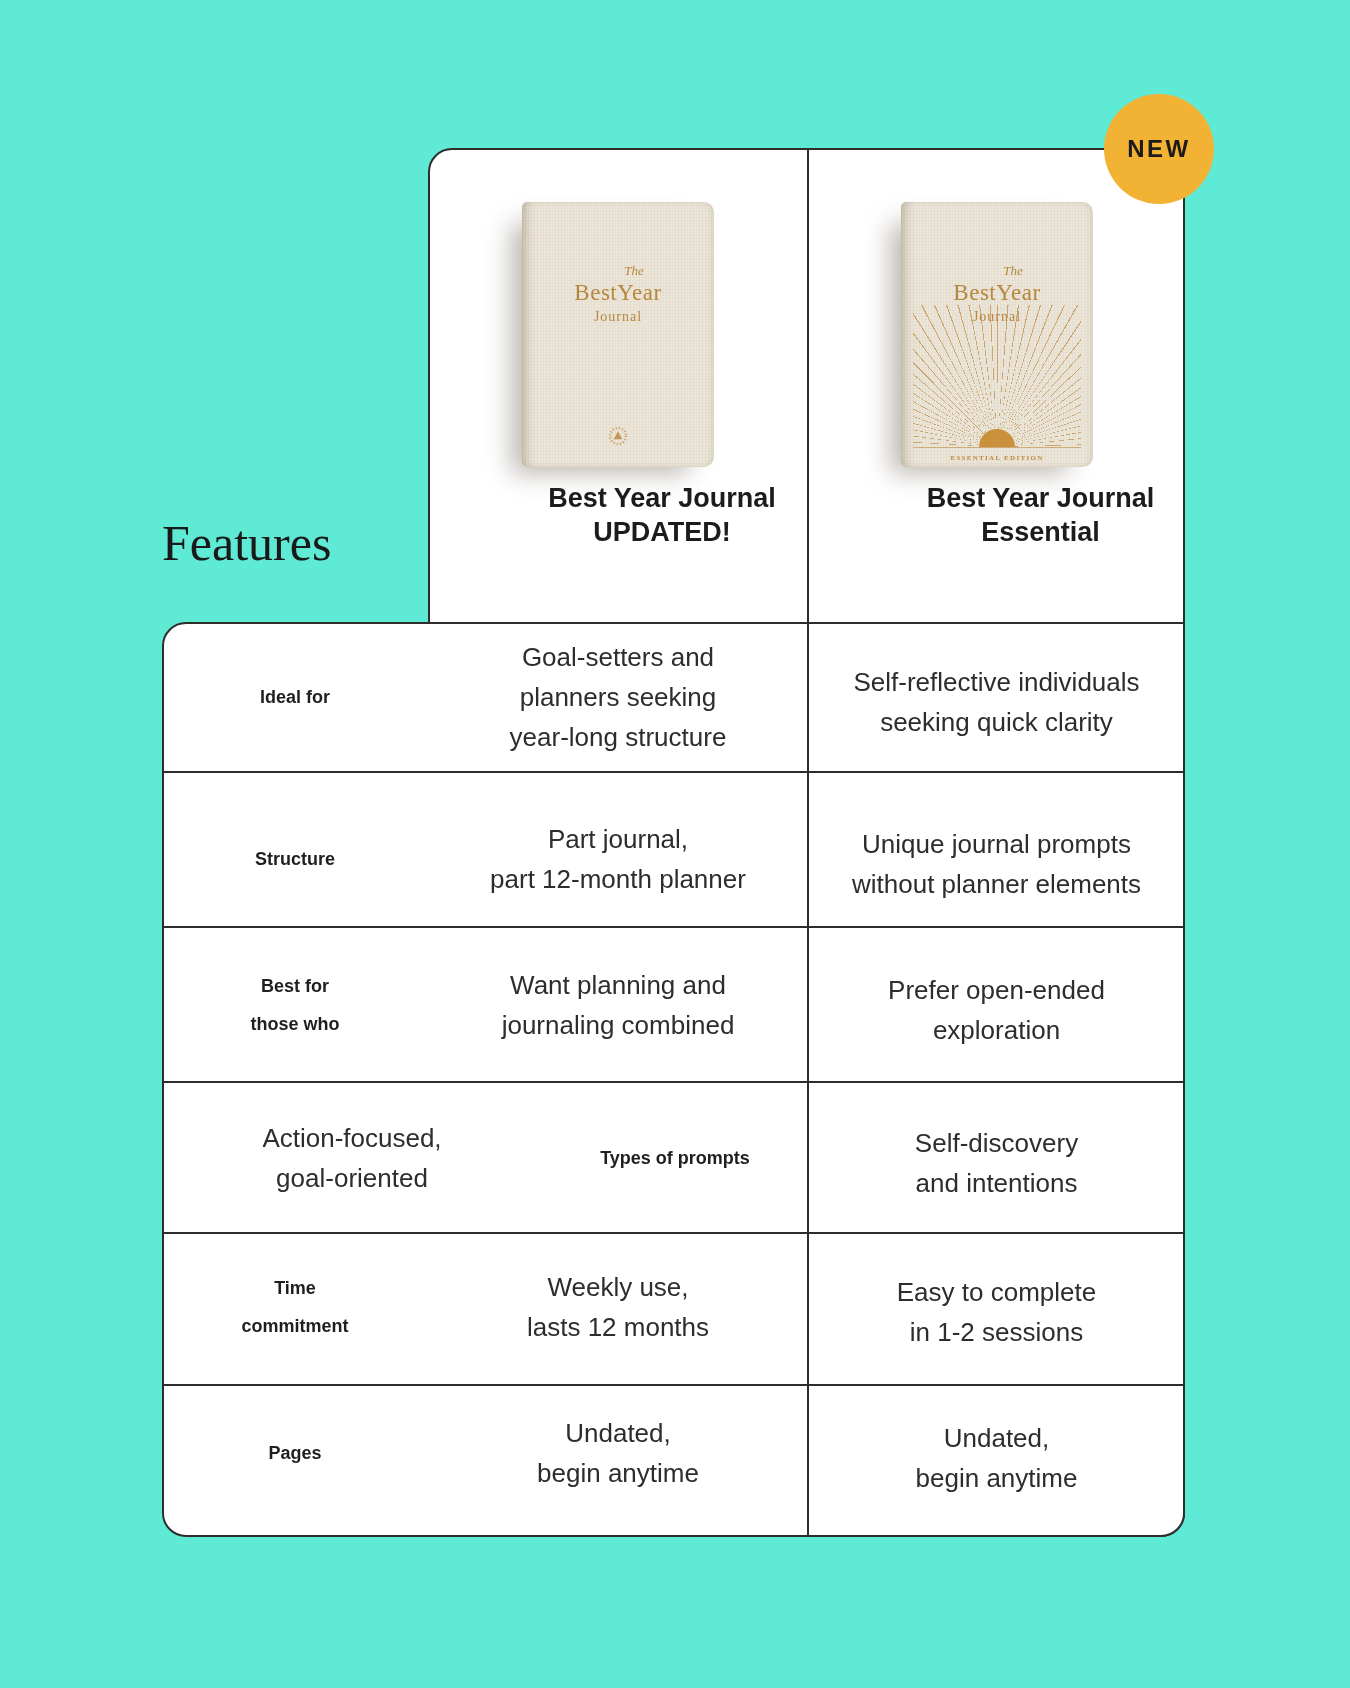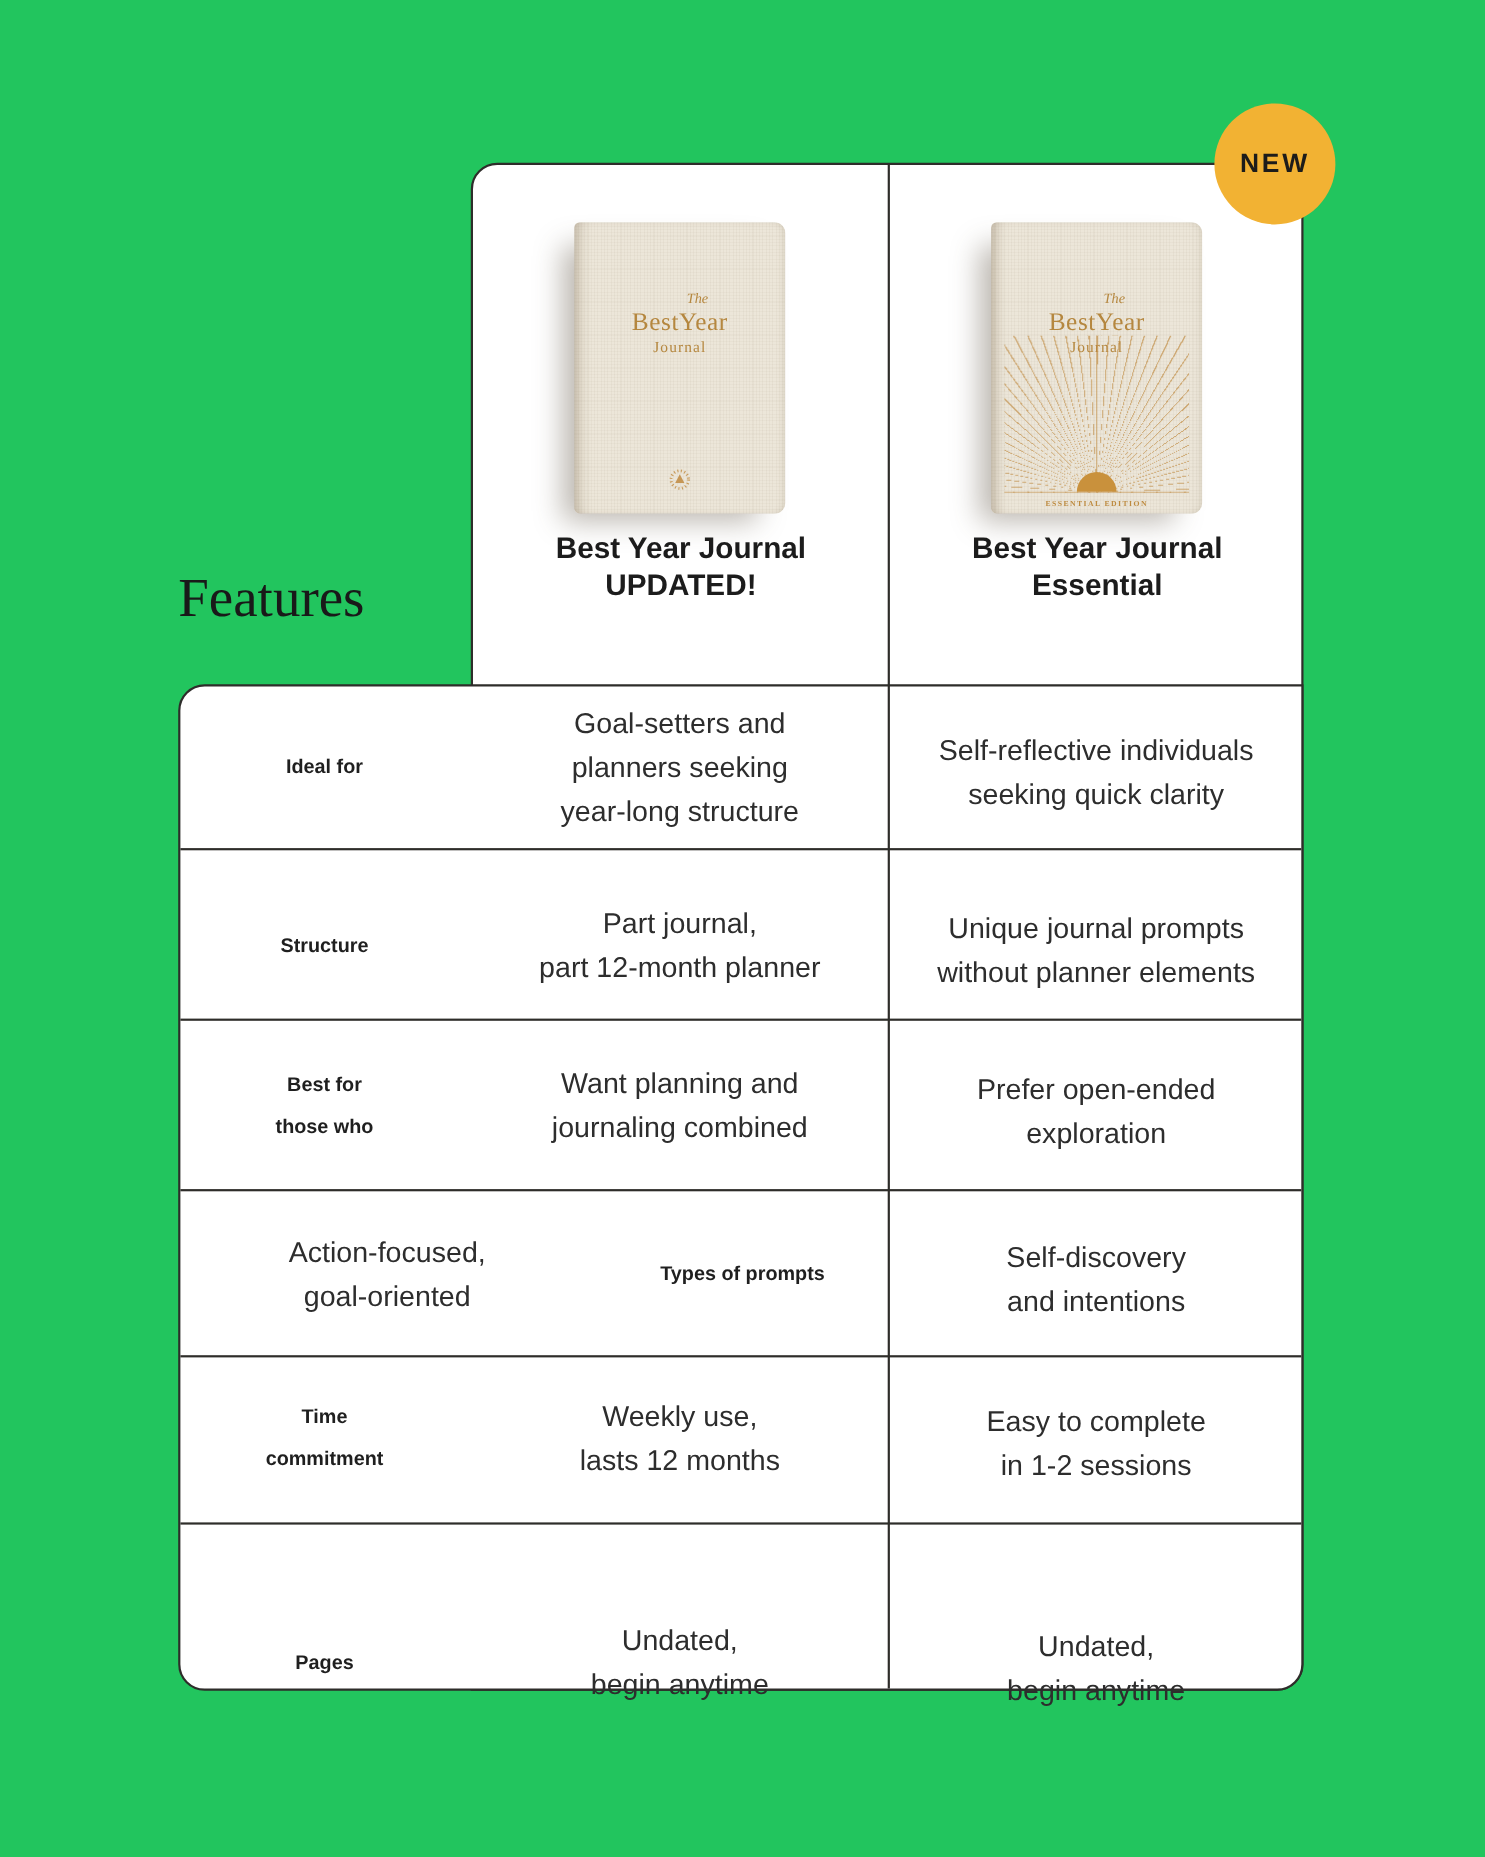--- a/index.html
+++ b/index.html
@@ -1,18 +1,18 @@
 <!DOCTYPE html>
 <html><head>
 <meta charset="utf-8">
 <style>
   html,body { margin:0; padding:0; background:#F2F1EF; }
   .page {
     position:relative; width:1350px; height:1688px;
-    background:#22c55e; overflow:hidden;
+    background:#5eead4; overflow:hidden;
     font-family:"Liberation Sans", sans-serif;
     color:#2D2D2D;
   }
 
   
   .panel {
     position:absolute; left:428px; top:148px; width:757px; height:1389px;
     background:#FFFFFF; border:2px solid #2E2D2A;
     border-radius:24px 24px 24px 0; box-sizing:border-box;
   }
@@ -39,21 +39,21 @@
   }
 
   
   .features-title {
     position:absolute; left:162px; top:514px; width:266px;
     text-align:left; font-family:"Liberation Serif", serif;
     font-size:50px; line-height:58px; color:#191919;
   }
   .col-header {
     position:absolute; top:481px; text-align:center;
-    font-size:27px; line-height:34px; font-weight:700; color:#1C1C1C;
+    font-size:27px; line-height:34px; font-weight:700; color:#1C1C1C;padding-left:43px;
   }
   .col-header.c1 { left:430px; width:378px; }
   .col-header.c2 { left:810px; width:375px; }
   .col-header span { display:block; }
 
   
   .journal {
     position:absolute; top:202px; width:192px; height:265px;
     background-color:#ECE6D9;
     background-image:
@@ -191,21 +191,21 @@
 and intentions</div>
   </div>
   <div class="row" style="top:1233px;height:148px">
     <div class="cell label">Time
 commitment</div>
     <div class="cell value v1">Weekly use,
 lasts 12 months</div>
     <div class="cell value v2">Easy to complete
 in 1-2 sessions</div>
   </div>
-  <div class="row" style="top:1435px;height:152px">
+  <div class="row" style="top:1377px;height:152px">
     <div class="cell label">Pages</div>
     <div class="cell value v1">Undated,
 begin anytime</div>
     <div class="cell value v2">Undated,
 begin anytime</div>
   </div>
 
 </div>
 
 </body></html>

